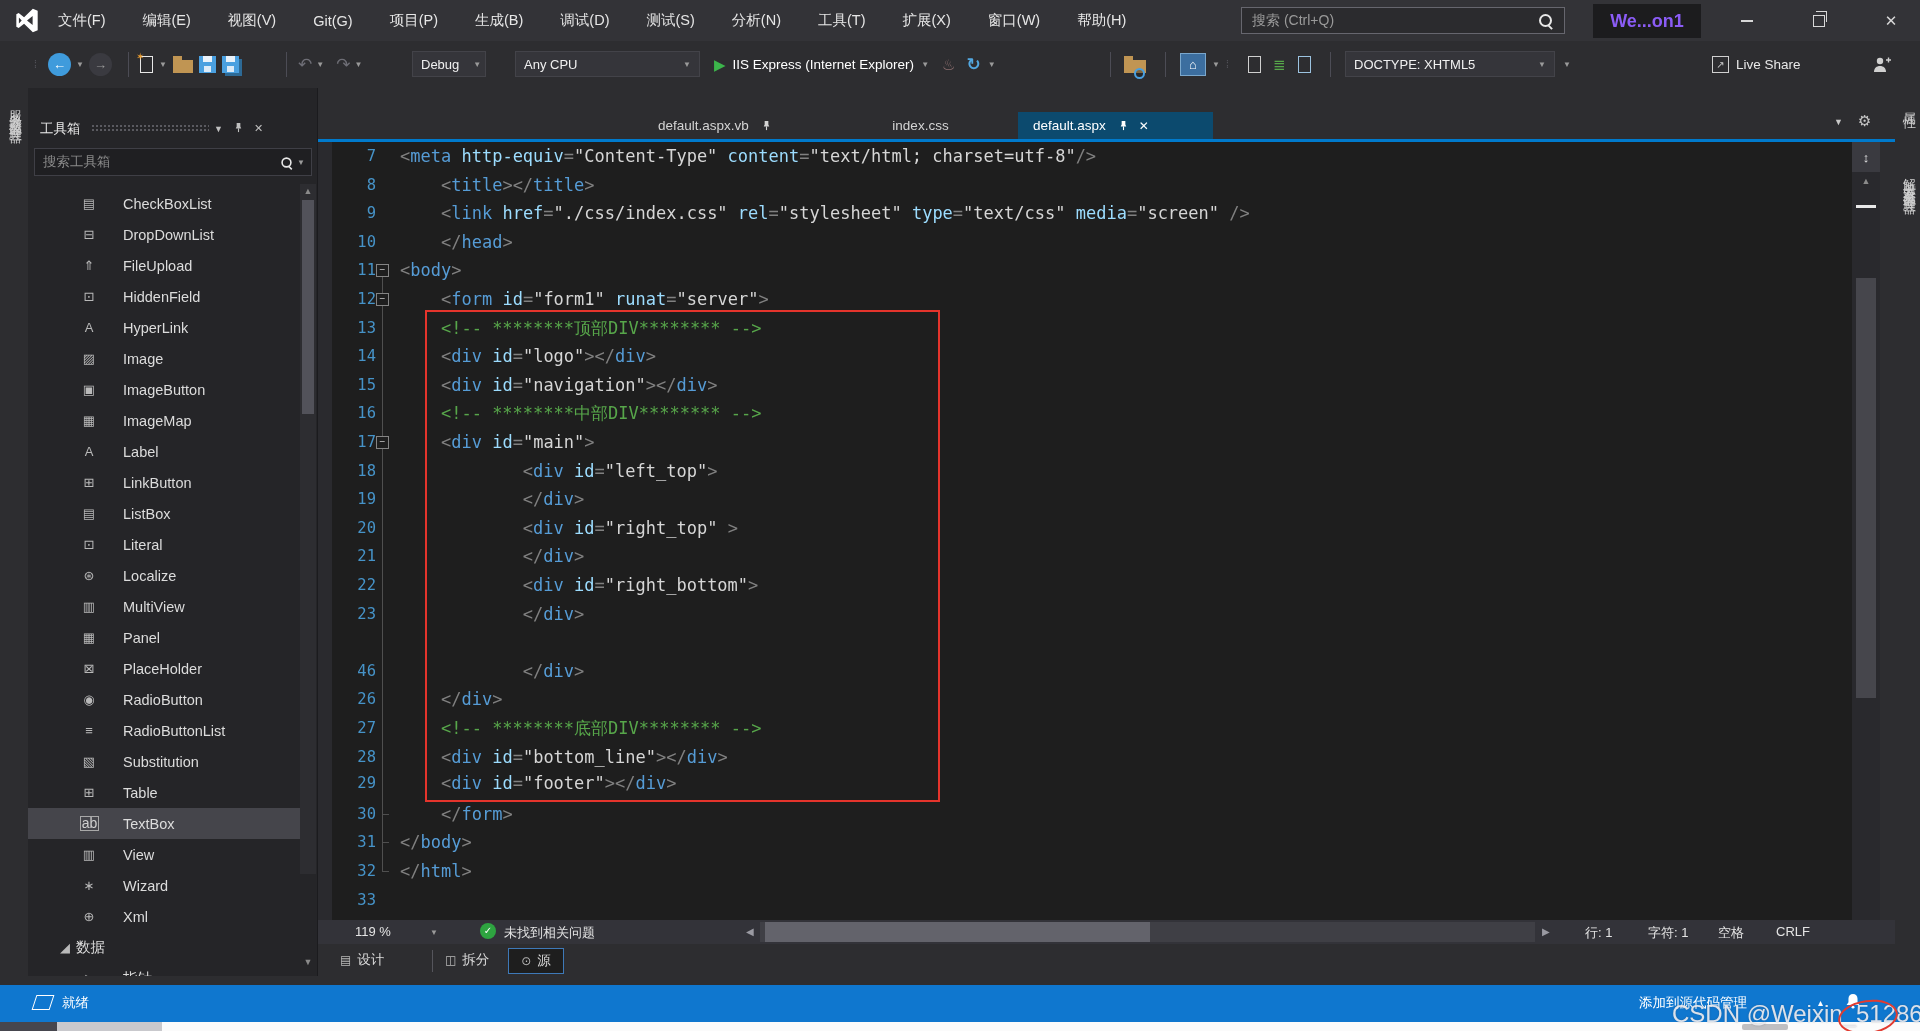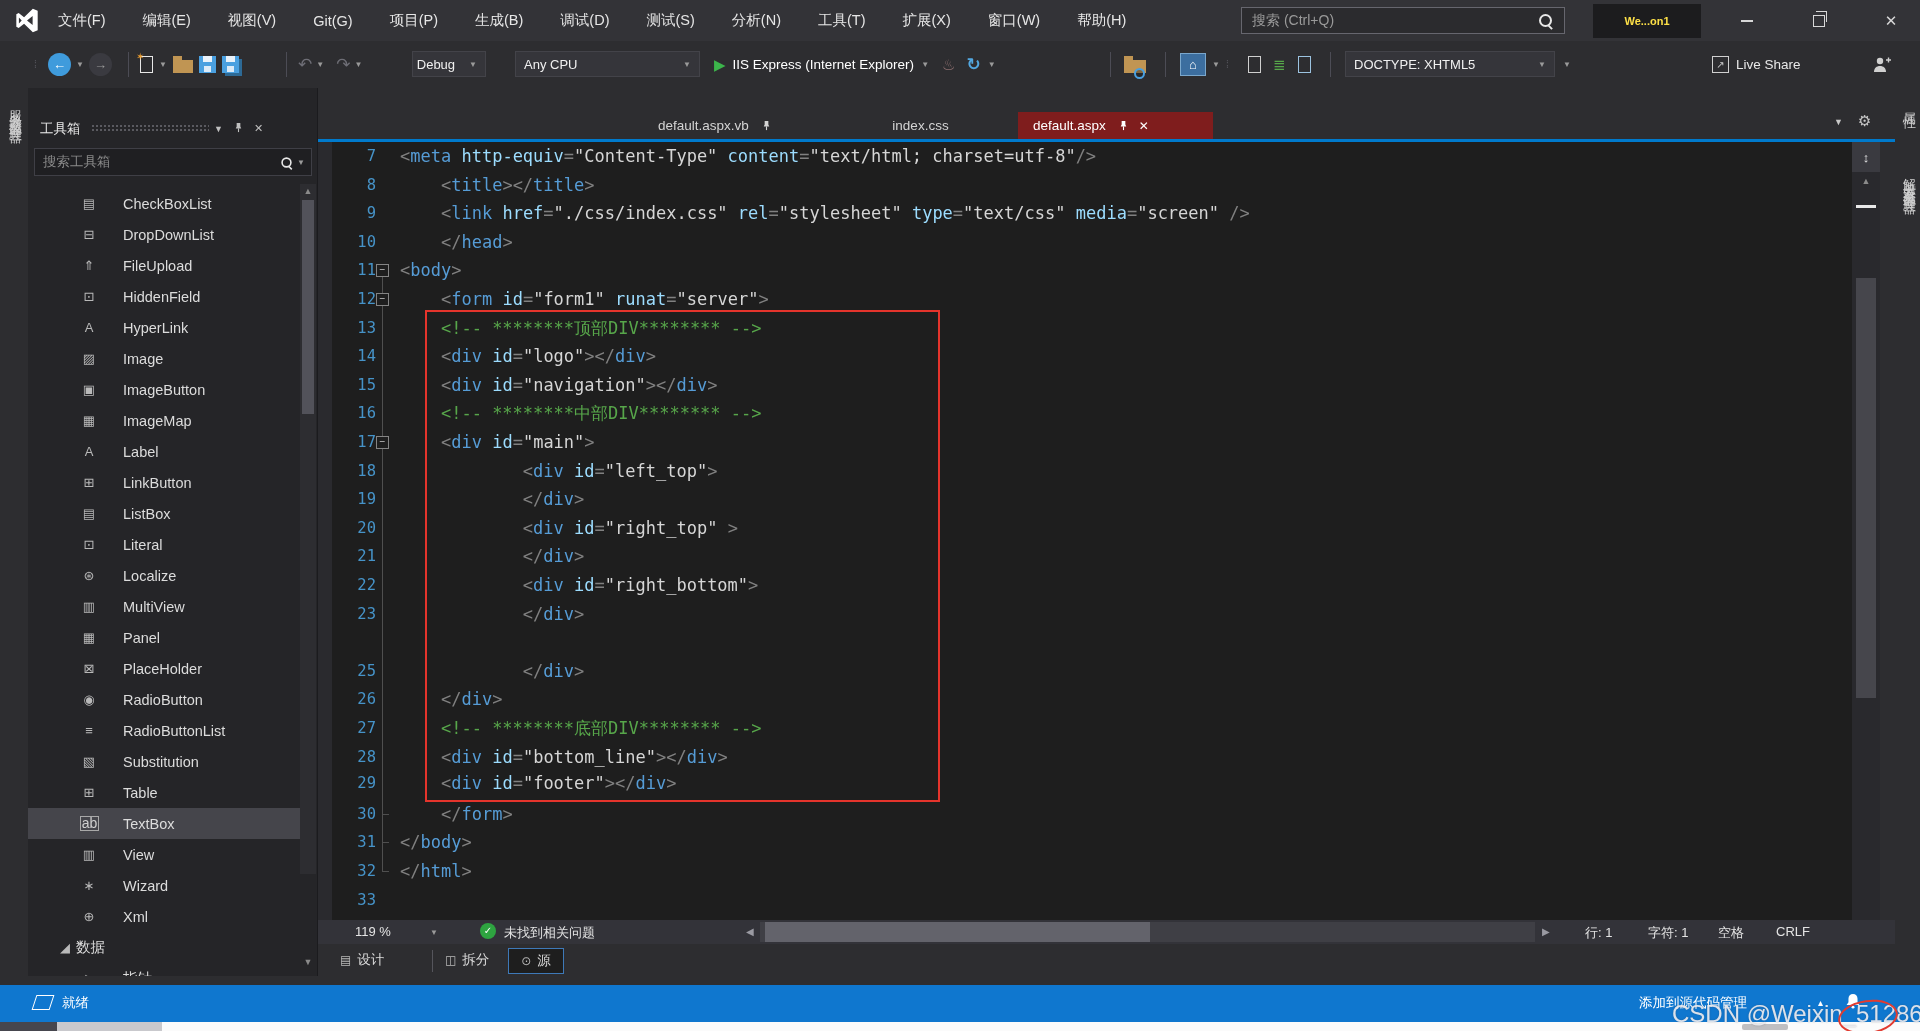--- a/index.html
+++ b/index.html
@@ -8,22 +8,22 @@
   
   #titlebar{left:0;top:0;width:1920px;height:41px;background:#333337;color:#d8d8d8;}
   #vs-logo{left:12px;top:7px;width:30px;height:27px;}
   #menubar{left:58px;top:0;height:41px;display:flex;align-items:center;gap:37px;font-size:14.5px;color:#e6e6e6;}
   .menu-item{white-space:nowrap;cursor:default;}
   #qsearch{left:1241px;top:7px;width:324px;height:27px;background:#2b2b2e;border:1px solid #66666e;
     display:flex;align-items:center;font-size:14px;color:#9a9a9a;padding-left:10px;box-sizing:border-box;}
   #qsearch .mag{margin-left:auto;margin-right:12px;}
   .mag{position:relative;width:9px;height:9px;border:2px solid #e8e8e8;border-radius:50%;display:inline-block;}
   .mag::after{content:"";position:absolute;width:2px;height:6px;background:#e8e8e8;left:8px;top:8px;transform:rotate(-45deg);}
-  #win-title{left:1593px;top:4px;width:108px;height:34px;background:#1c1c1e;color:#fde047;font-weight:bold;
-    font-size:11px;display:flex;align-items:center;justify-content:center;}
+  #win-title{left:1593px;top:4px;width:108px;height:34px;background:#1c1c1e;color:#8b5cf6;font-weight:bold;
+    font-size:18px;display:flex;align-items:center;justify-content:center;}
   .win-btn{top:0;width:46px;height:41px;display:flex;align-items:center;justify-content:center;color:#d8d8d8;font-size:15px;}
   #btn-min{left:1724px;} #btn-restore{left:1796px;} #btn-close{left:1868px;}
   #btn-min i{display:block;width:12px;height:2px;background:#d8d8d8;}
   .restore-glyph{position:relative;width:10px;height:10px;border:1.5px solid #d8d8d8;}
   .restore-glyph::before{content:"";position:absolute;left:2px;top:-5px;width:10px;height:10px;border:1.5px solid #d8d8d8;border-bottom:none;border-left:none;}
   
   #toolbar{left:0;top:41px;width:1920px;height:47px;background:#2d2d30;border-bottom:1px solid #222226;color:#c8c8c8;}
   .tb{position:absolute;top:0;height:47px;display:flex;align-items:center;}
   .sep{position:absolute;top:11px;width:1px;height:25px;background:#4c4c55;}
   .caret{font-size:8px;color:#9a9a9a;}
@@ -59,21 +59,21 @@
   .tb-ico.boxed{left:52px;width:17px;height:13px;border:1px solid #a8a8a8;font-size:14px;line-height:12px;color:#cfcfcf;}
   .tb-lbl{position:absolute;left:95px;white-space:nowrap;}
   #tbx-scroll{position:absolute;left:272px;top:96px;width:16px;height:690px;background:#2d2d31;}
   #tbx-thumb{position:absolute;left:2px;top:16px;width:12px;height:214px;background:#52525a;}
   .scroll-arrow{color:#8a8a8a;font-size:9px;text-align:center;width:16px;}
   
   #editor-chrome{left:318px;top:88px;width:1577px;height:54px;background:#2d2d30;}
   .tab{position:absolute;top:24px;height:27px;display:flex;align-items:center;font-size:13.5px;color:#d4d4d4;}
   #tab1{left:325px;width:200px;padding-left:15px;box-sizing:border-box;}
   #tab2{left:545px;width:115px;justify-content:center;}
-  #tab3{left:700px;width:195px;background:#7f1d1d;color:#fff;padding-left:15px;box-sizing:border-box;}
+  #tab3{left:700px;width:195px;background:#0c4a6e;color:#fff;padding-left:15px;box-sizing:border-box;}
   .tab .pin{margin-left:12px;}
   .tab .x{margin-left:10px;font-size:12px;}
   #tab-underline{left:318px;top:139px;width:1577px;height:3px;background:#007acc;}
   #tabrow-caret{left:1834px;top:117px;font-size:9px;color:#c8c8c8;}
   #tabrow-gear{left:1858px;top:112px;font-size:15px;color:#c8c8c8;}
   #code-bg{left:318px;top:142px;width:1534px;height:778px;background:#1e1e1e;}
   #margin-strip{left:318px;top:142px;width:14px;height:778px;background:#2a2a2e;}
   #code-host{left:318px;top:142px;width:1534px;height:778px;}
   .code-row{position:absolute;left:0;width:100%;height:28.6px;}
   .ln{position:absolute;left:14px;top:0;width:44px;height:28.6px;line-height:28.6px;text-align:right;
@@ -187,21 +187,21 @@
     <span class="floppy"></span>
     <span class="floppy" style="box-shadow:3px 3px 0 #2d6a96;"></span>
   </div>
   <div class="sep" style="left:286px;"></div>
   <div class="tb" style="left:298px;gap:4px;color:#6e6e76;font-size:17px;">
     <span>↶</span>
     <span class="caret">▼</span>
     <span style="margin-left:8px;">↷</span>
     <span class="caret">▼</span>
   </div>
-  <div class="dd" style="left:412px;width:74px;justify-content:flex-end;">
+  <div class="dd" style="left:412px;width:74px;">
     <span>Debug</span>
       <span class="caret" style="margin-left:14px;">▼</span>
   </div>
   <div class="dd" style="left:515px;width:185px;">
     <span>Any CPU</span>
       <span class="caret">▼</span>
   </div>
   <div class="tb" style="left:714px;gap:7px;">
     <span style="color:#3cb44b;font-size:15px;">▶</span>
     <span style="font-size:13.5px;color:#fff;">IIS Express (Internet Explorer)</span>
@@ -488,21 +488,21 @@
     </div>
     <div class="code-row" style="top: 429px;">
       <span class="ln">22</span>
       <span class="codeline"><span class="tk-w">            </span><span class="tk-d">&lt;</span><span class="tk-t">div</span><span class="tk-w"> </span><span class="tk-a">id</span><span class="tk-d">=</span><span class="tk-v">"right_bottom"</span><span class="tk-d">&gt;</span></span>
     </div>
     <div class="code-row" style="top: 457.6px;">
       <span class="ln">23</span>
       <span class="codeline"><span class="tk-w">            </span><span class="tk-d">&lt;/</span><span class="tk-t">div</span><span class="tk-d">&gt;</span></span>
     </div>
     <div class="code-row" style="top: 514.8px;">
-      <span class="ln">25</span>
+      <span class="ln">46</span>
       <span class="codeline"><span class="tk-w">            </span><span class="tk-d">&lt;/</span><span class="tk-t">div</span><span class="tk-d">&gt;</span></span>
     </div>
     <div class="code-row" style="top: 543.4px;">
       <span class="ln">26</span>
       <span class="codeline"><span class="tk-w">    </span><span class="tk-d">&lt;/</span><span class="tk-t">div</span><span class="tk-d">&gt;</span></span>
     </div>
     <div class="code-row" style="top: 572px;">
       <span class="ln">27</span>
       <span class="codeline"><span class="tk-w">    </span><span class="tk-c">&lt;!-- ********底部DIV******** --&gt;</span></span>
     </div>

